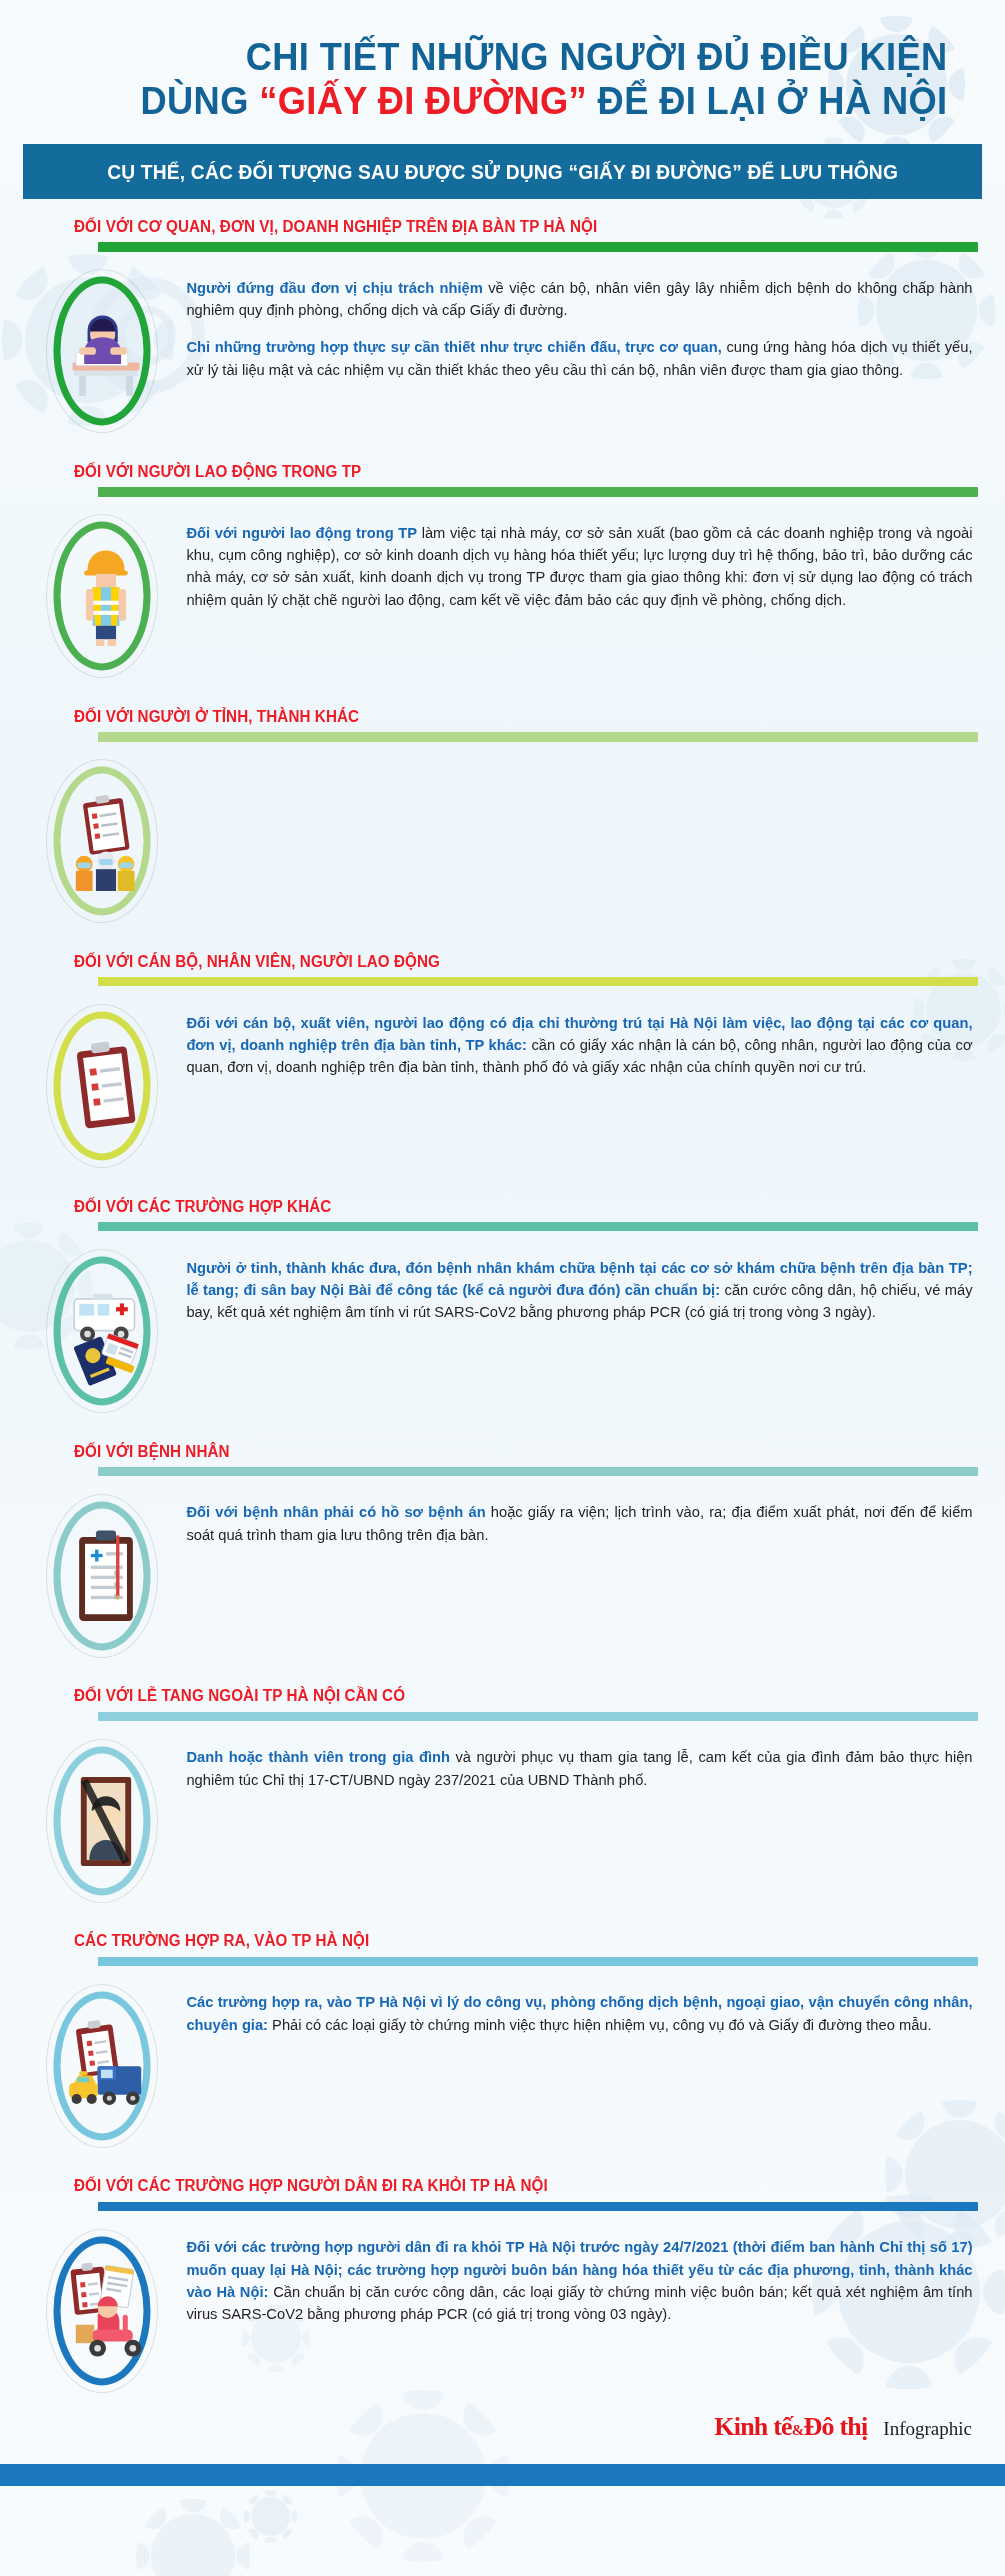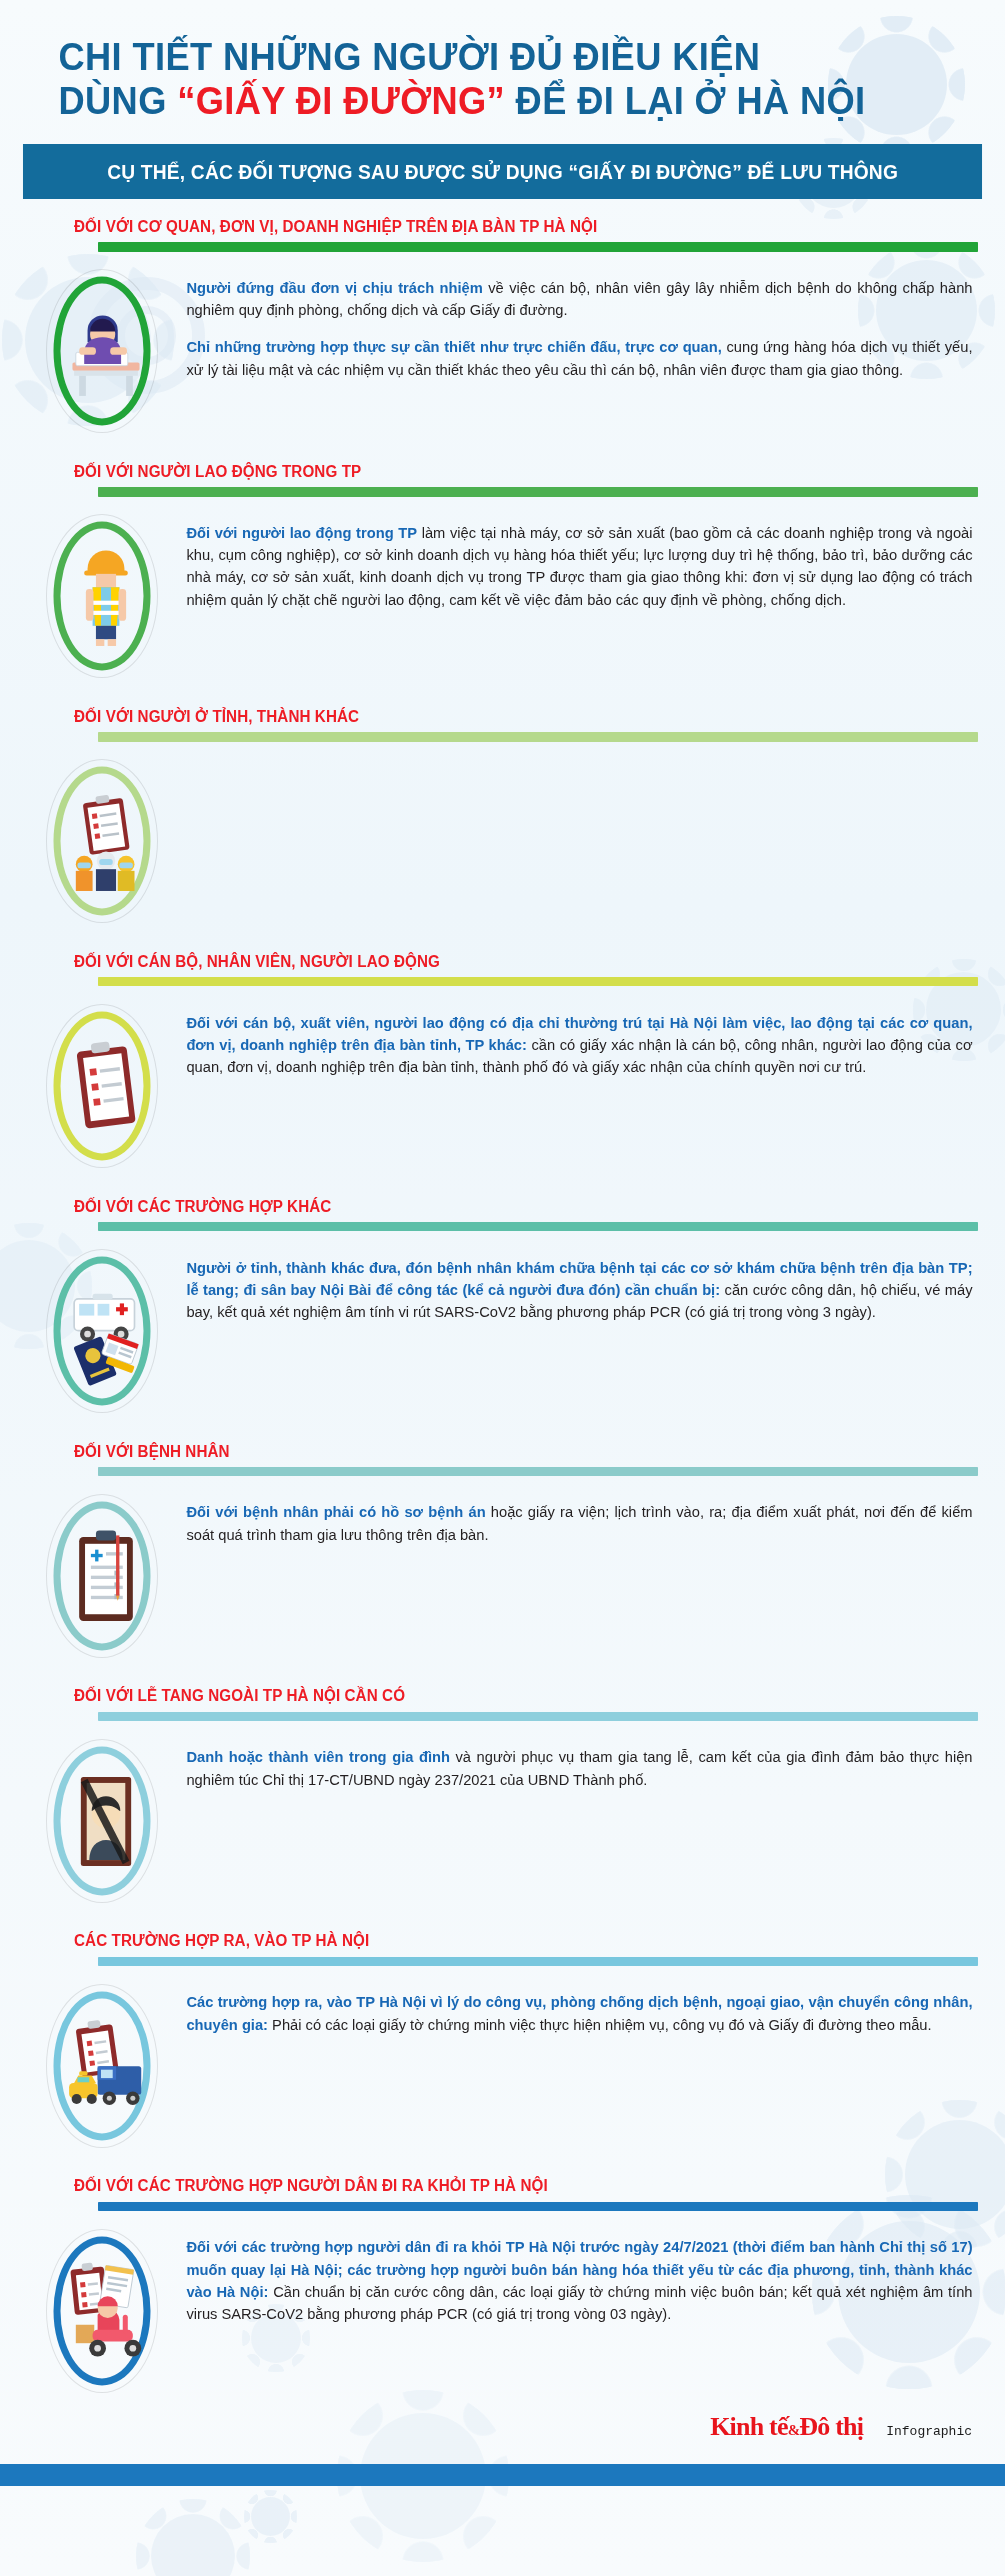--- a/index.html
+++ b/index.html
@@ -48,21 +48,21 @@
     opacity: .7;
   }
   .gear::after {
     content:"";
     position:absolute; inset: 18%;
     border-radius:50%;
     border: 8.4px solid #e3edf6;
   }
 
   
-  .header { position: relative; z-index: 2; padding: 35px 25px 0; text-align: left; }
+  .header { position: relative; z-index: 2; padding: 35px 25px 0; text-align: right; }
   .title-line {
     font-family: "Liberation Sans Narrow", "Liberation Sans", sans-serif;
     font-weight: 700;
     font-size: 39px;
     line-height: 1.12;
     letter-spacing: 0.4px;
     color: #136397;
     text-transform: uppercase;
     transform: scaleX(.93);
   }
@@ -139,34 +139,34 @@
   .sec-text p + p { margin-top: 15px; }
   .sec-text b { color: #1868b5; font-weight: 700; }
 
   
   .footer {
     position: relative; z-index: 2;
     padding: 8.4px 34px 0;
     display: flex;
     justify-content: flex-end;
     align-items: baseline;
-    gap: 23px;
+    gap: 16px;
   }
   .brand {
     color: #e8141c;
     font-weight: 700;
     font-size: 26px;
     letter-spacing: -0.8px;
     font-family: "Liberation Serif", serif;
   }
   .brand .amp { font-size: 15px; }
   .brand-sub {
     color: #1a1a1a;
-    font-size: 13px;
-    font-family: Liberation Mono, monospace;
+    font-size: 19px;
+    font-family: Liberation Serif, serif;
   }
   .bottom-bar {
     position: relative; z-index: 2;
     margin-top: 22px;
     height: 22px;
     background: #1c78be;
   }
 
   
   svg { display: block; }

